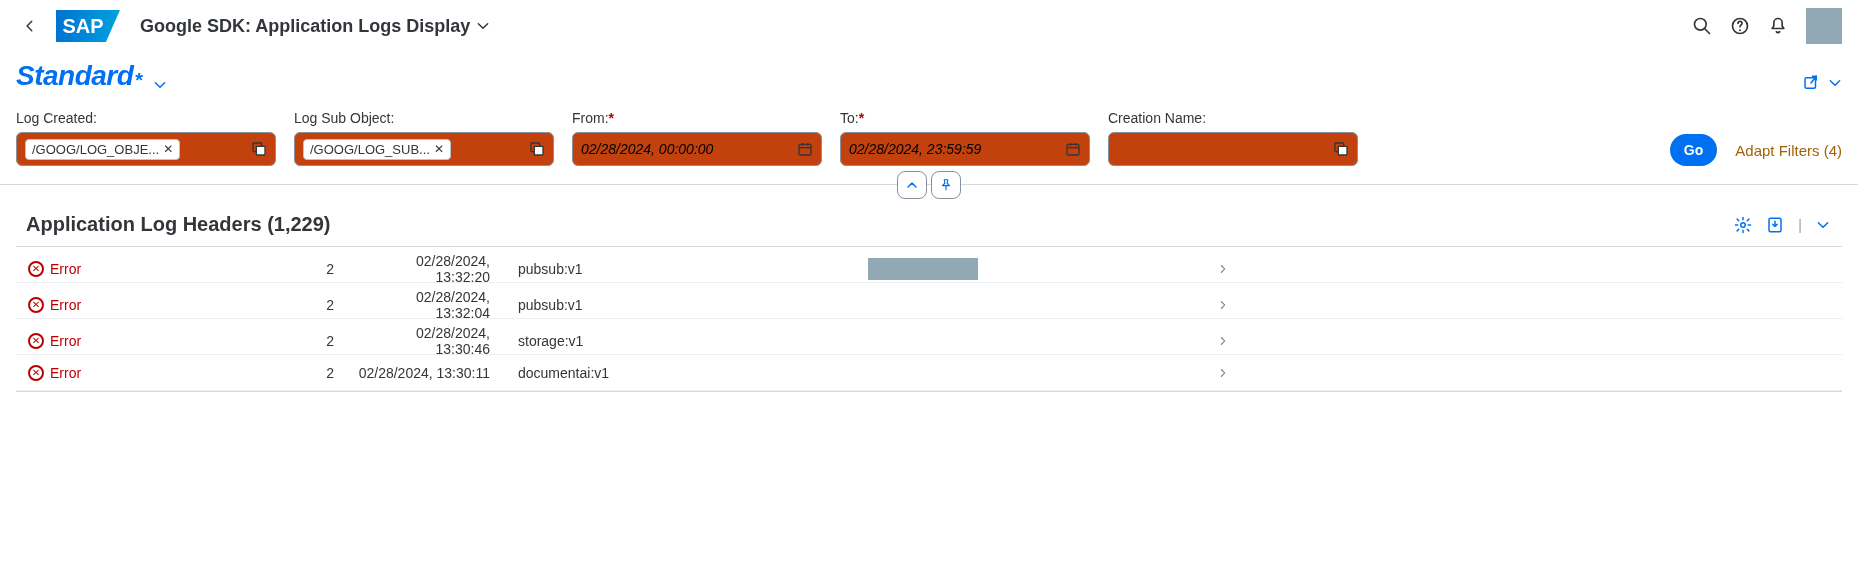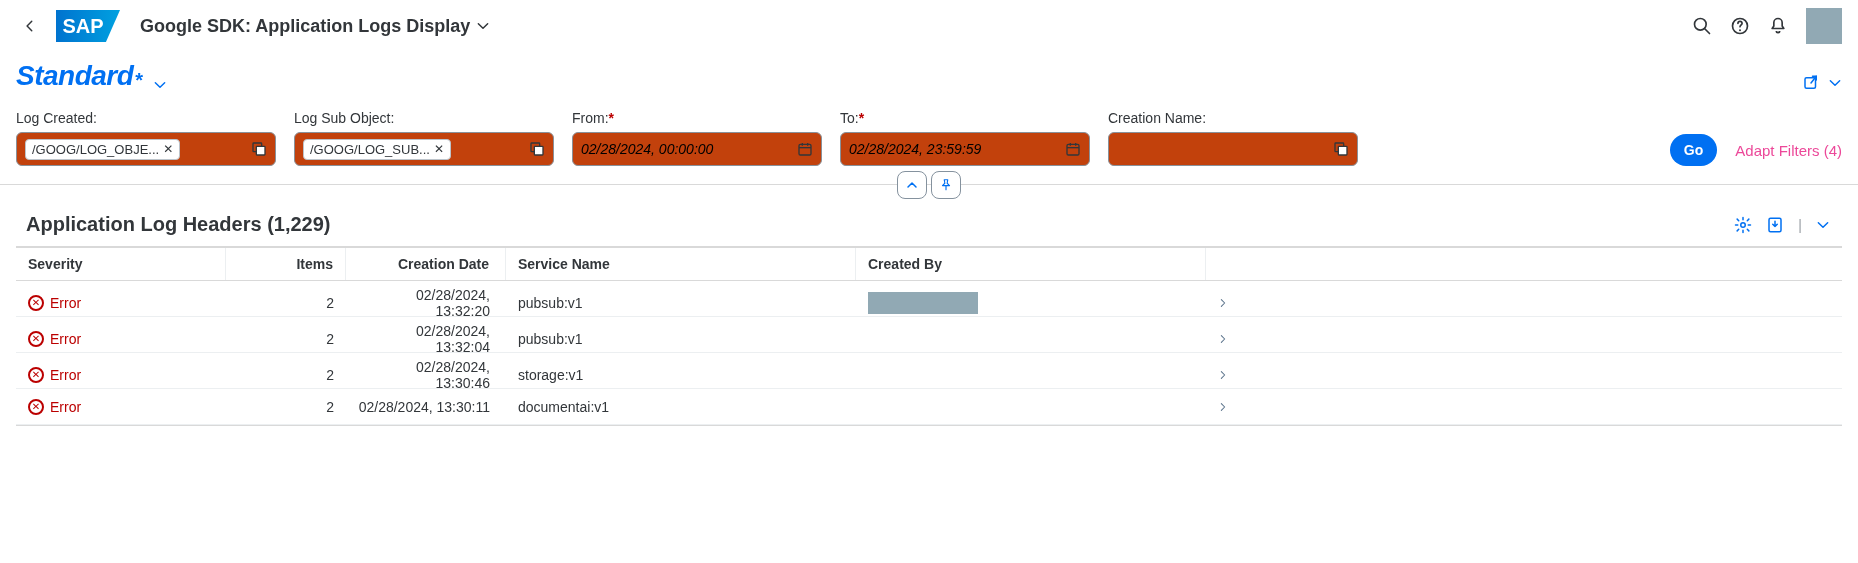--- a/index.html
+++ b/index.html
@@ -27,21 +27,21 @@
 .filter-field { display:flex; flex-direction:column; gap:6px; width:260px; }
 .filter-field.small { width:250px; }
 .filter-label { font-size:14px; color:#32363a; }
 .req { color:#bb0000; font-weight:bold; }
 .input-wrap { display:flex; align-items:center; border:1px solid #89919a; border-radius:6px; height:34px; background:#c2410c; padding:0 6px 0 8px; }
 .token { display:inline-flex; align-items:center; gap:4px; border:1px solid #bcc3ca; border-radius:4px; padding:2px 6px; font-size:13px; background:#fff; }
 .token-x { cursor:pointer; font-size:12px; color:#32363a; }
 .input-wrap input { border:none; outline:none; flex:1; font-size:14px; background:transparent; min-width:0;font-style:italic; }
 .input-icon { color:#32363a; cursor:pointer; padding:0 2px; }
 .go-btn { background:#0070f2; color:#fff; border:none; border-radius:16px; height:32px; padding:0 14px; font-size:14px; font-weight:600; cursor:pointer; }
-.adapt-link { color:#ec4899; font-size:15px; cursor:pointer; font-weight:500; }
+.adapt-link { color:#a16207; font-size:15px; cursor:pointer; font-weight:500; }
 .filter-right { margin-left:auto; display:flex; align-items:center; gap:18px; }
 
 
 .collapse-controls { position:absolute; left:50%; transform:translateX(-50%); bottom:-15px; display:flex; gap:4px; }
 .collapse-btn { width:30px; height:28px; border:1px solid #85929e; border-radius:8px; background:#fff; display:flex; align-items:center; justify-content:center; color:#0070f2; cursor:pointer; }
 
 
 .table-section { padding: 22px 16px 0 16px; }
 .table-header { display:flex; align-items:center; padding: 6px 12px 10px 10px; }
 .table-title { font-size:20px; font-weight:700; }
@@ -248,28 +248,20 @@
       <span class="sep">|</span>
       <span>
         <svg width="14" height="14" viewBox="0 0 24 24">
             <path d="M4 8l8 8 8-8" stroke="#0070f2" stroke-width="2.5" fill="none" stroke-linecap="round" stroke-linejoin="round"></path>
           </svg>
       </span>
     </div>
   </div>
 
   <div class="grid">
-    <div class="grid-head">
-      <div>Severity</div>
-      <div class="col-items">Items</div>
-      <div class="col-date">Creation Date</div>
-      <div>Service Name</div>
-      <div>Created By</div>
-      <div></div>
-    </div>
     <div id="grid-body">
         <div class="grid-row">
     <div class="sev-cell">
       <span class="sev-icon">✕</span>
       <span>Error</span>
     </div>
     <div class="col-items">2</div>
     <div class="col-date">02/28/2024, 13:32:20</div>
     <div>pubsub:v1</div>
     <div>

